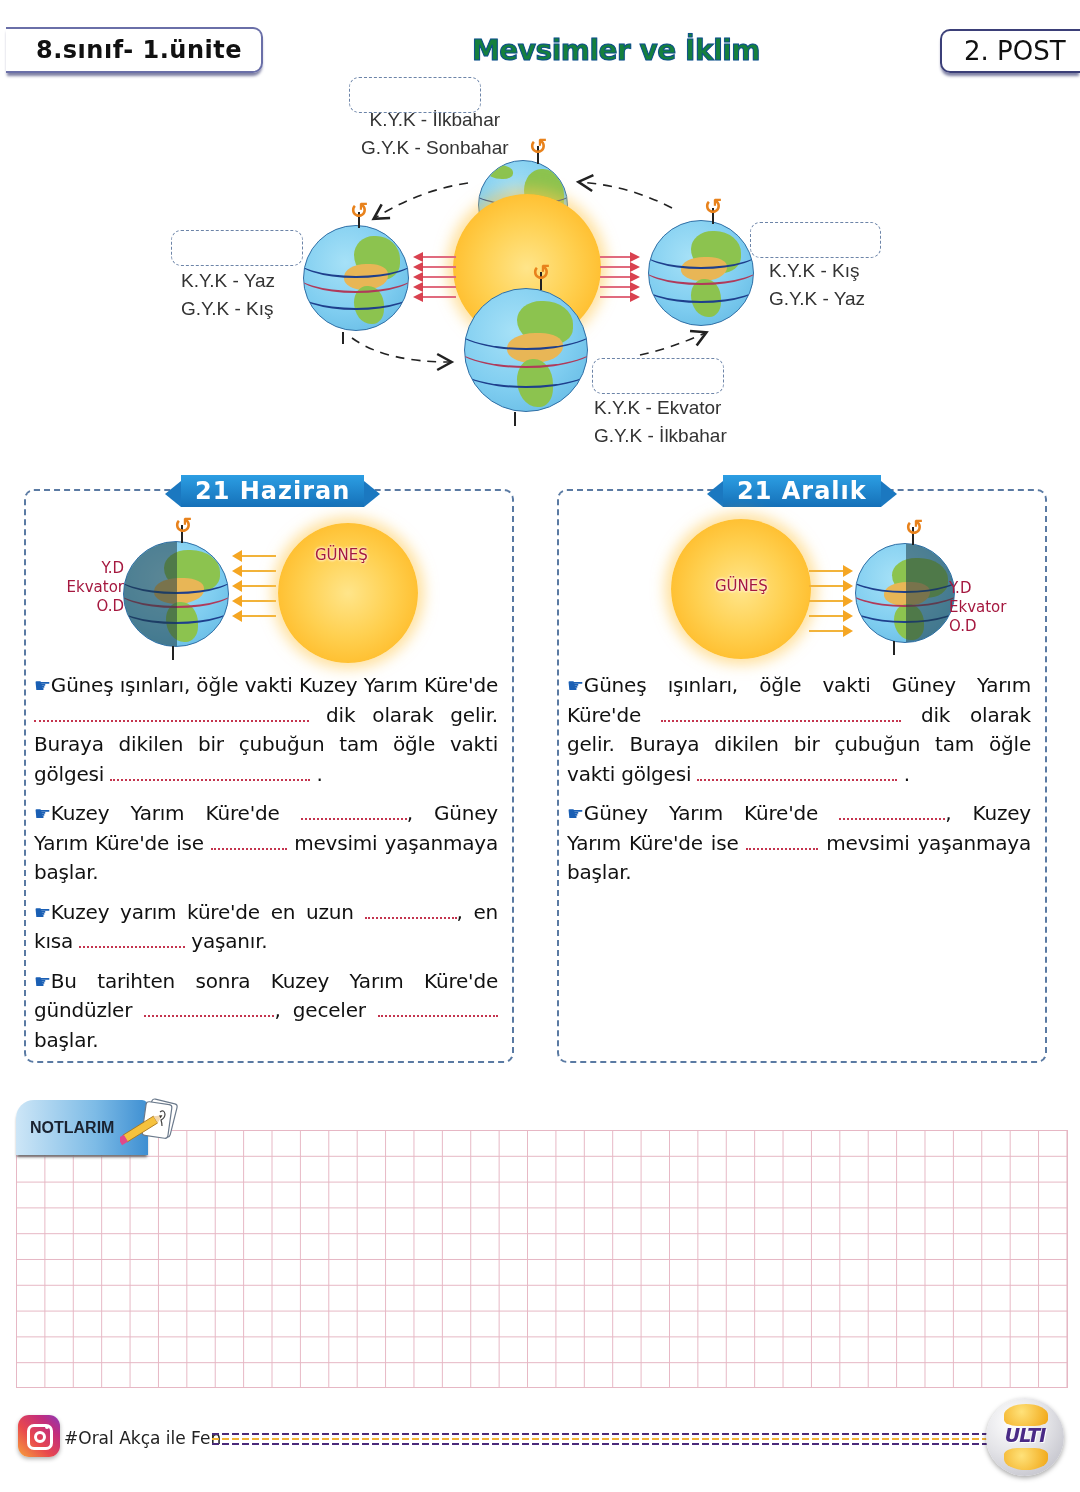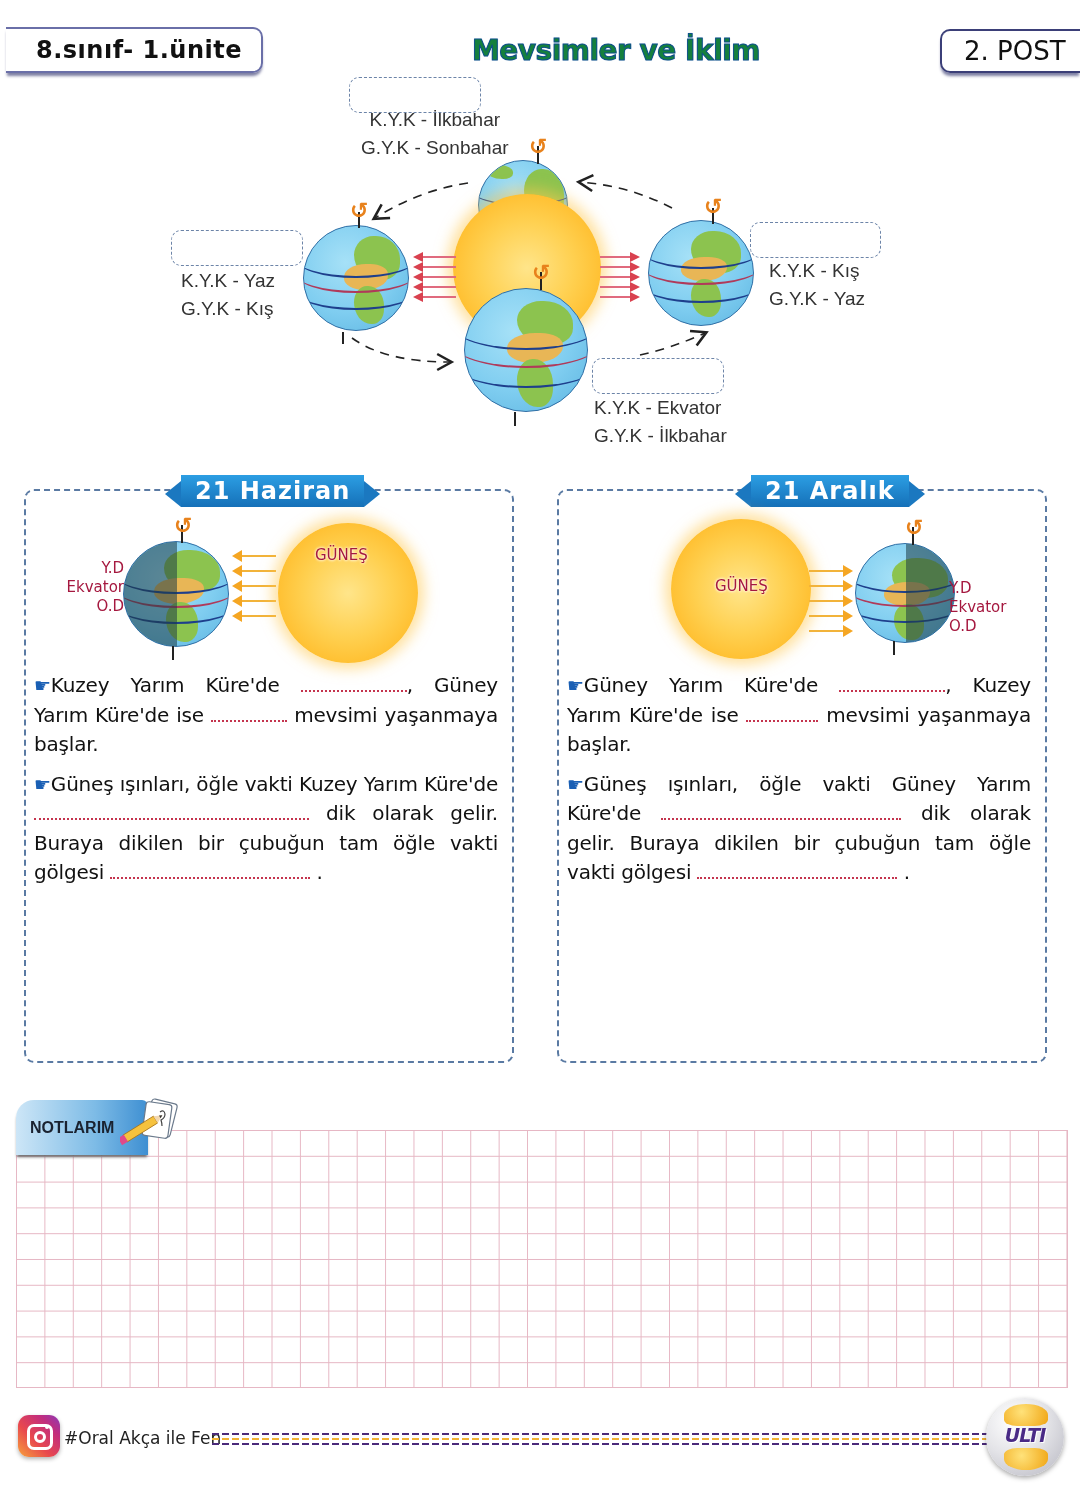--- a/index.html
+++ b/index.html
@@ -309,27 +309,29 @@
       <div class="ray-o-head left" style="left:206px;top:89px;"></div>
     <div class="ray-o" style="left:214px;top:109px;width:36px;"></div>
       <div class="ray-o-head left" style="left:206px;top:104px;"></div>
     <div class="ray-o" style="left:214px;top:124px;width:36px;"></div>
       <div class="ray-o-head left" style="left:206px;top:119px;"></div>
   </div>
   <div class="sun" style="left:252px;top:32px;width:140px;height:140px;"></div>
   <div class="panel-label-sun" style="left:289px;top:55px;">GÜNEŞ</div>
 
   <div class="panel-text">
+    <p class="para"><span class="hand">☛</span><span>Güneş ışınları, öğle vakti Kuzey Yarım Küre'de</span> <span class="dots" style="width:275px;"></span> <span>dik olarak gelir. Buraya dikilen bir çubuğun tam öğle vakti gölgesi</span> <span class="dots" style="width:200px;"></span> <span>.</span></p>
     <p class="para"><span class="hand">☛</span><span>Kuzey Yarım Küre'de</span> <span class="dots" style="width:106px;"></span><span>, Güney Yarım Küre'de ise</span> <span class="dots" style="width:76px;"></span> <span>mevsimi yaşanmaya başlar.</span></p>
-    <p class="para"><span class="hand">☛</span><span>Güneş ışınları, öğle vakti Kuzey Yarım Küre'de</span> <span class="dots" style="width:275px;"></span> <span>dik olarak gelir. Buraya dikilen bir çubuğun tam öğle vakti gölgesi</span> <span class="dots" style="width:200px;"></span> <span>.</span></p>
+    <p class="para"><span class="hand">☛</span><span>Kuzey yarım küre'de en uzun</span> <span class="dots" style="width:92px;"></span><span>, en kısa</span> <span class="dots" style="width:106px;"></span> <span>yaşanır.</span></p>
+    <p class="para"><span class="hand">☛</span><span>Bu tarihten sonra Kuzey Yarım Küre'de gündüzler</span> <span class="dots" style="width:130px;"></span><span>, geceler</span> <span class="dots" style="width:120px;"></span> <span>başlar.</span></p>
   </div>
 </div>
 
 <div class="panel right">
-  <div class="panel-banner" style="left:192px;text-align:right;">21 Aralık</div>
+  <div class="panel-banner" style="left:164px;text-align:right;">21 Aralık</div>
 
   <div class="sun" style="left:112px;top:28px;width:140px;height:140px;"></div>
   <div class="panel-label-sun" style="left:156px;top:86px;">GÜNEŞ</div>
 
   <div>
     <div class="ray-o" style="left:250px;top:79px;width:36px;"></div>
       <div class="ray-o-head right" style="left:284px;top:74px;"></div>
     <div class="ray-o" style="left:250px;top:94px;width:36px;"></div>
       <div class="ray-o-head right" style="left:284px;top:89px;"></div>
     <div class="ray-o" style="left:250px;top:109px;width:36px;"></div>
@@ -353,22 +355,22 @@
   <div class="axis" style="left:334px;top:150px;height:14px;"></div>
   <div class="spin" style="left:346px;top:26px;">↺</div>
 
   <div class="lat-label" style="left:390px;top:88px;">
     <div>Y.D</div>
     <div>Ekvator</div>
     <div>O.D</div>
   </div>
 
   <div class="panel-text">
+    <p class="para"><span class="hand">☛</span><span>Güneş ışınları, öğle vakti Güney Yarım Küre'de</span> <span class="dots" style="width:240px;"></span> <span>dik olarak gelir. Buraya dikilen bir çubuğun tam öğle vakti gölgesi</span> <span class="dots" style="width:200px;"></span> <span>.</span></p>
     <p class="para"><span class="hand">☛</span><span>Güney Yarım Küre'de</span> <span class="dots" style="width:106px;"></span><span>, Kuzey Yarım Küre'de ise</span> <span class="dots" style="width:72px;"></span> <span>mevsimi yaşanmaya başlar.</span></p>
-    <p class="para"><span class="hand">☛</span><span>Güneş ışınları, öğle vakti Güney Yarım Küre'de</span> <span class="dots" style="width:240px;"></span> <span>dik olarak gelir. Buraya dikilen bir çubuğun tam öğle vakti gölgesi</span> <span class="dots" style="width:200px;"></span> <span>.</span></p>
   </div>
 </div>
 
 <div class="grid"></div>
 <div class="notes-tab">NOTLARIM</div>
 <svg class="notes-icon" width="62" height="50">
   <rect x="28" y="3" width="26" height="34" rx="3" fill="#fff" stroke="#6b7a8c" stroke-width="1.2" transform="rotate(14 41 20)"></rect>
   <rect x="24" y="5" width="26" height="34" rx="3" fill="#fff" stroke="#6b7a8c" stroke-width="1.2" transform="rotate(8 37 22)"></rect>
   <path d="M40,14 q4,-3 5,2 q0,4 -4,6 q1,3 1,6" fill="none" stroke="#444" stroke-width="1.2"></path>
   <g transform="rotate(-32 22 30)">

